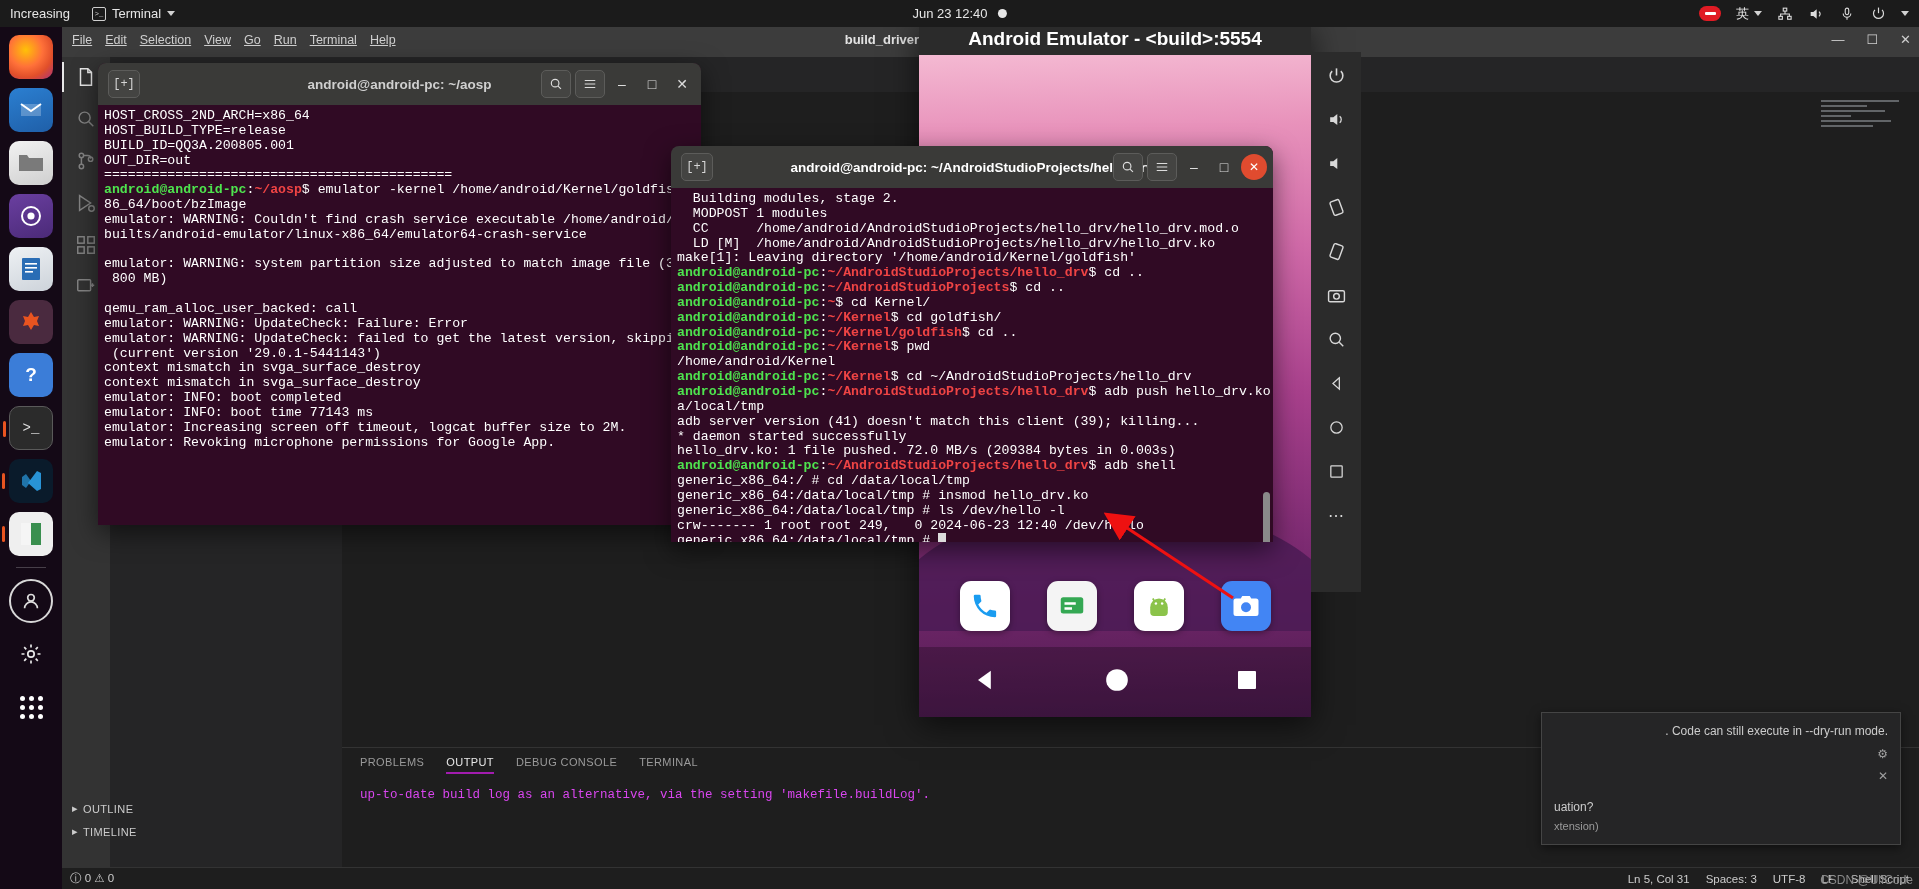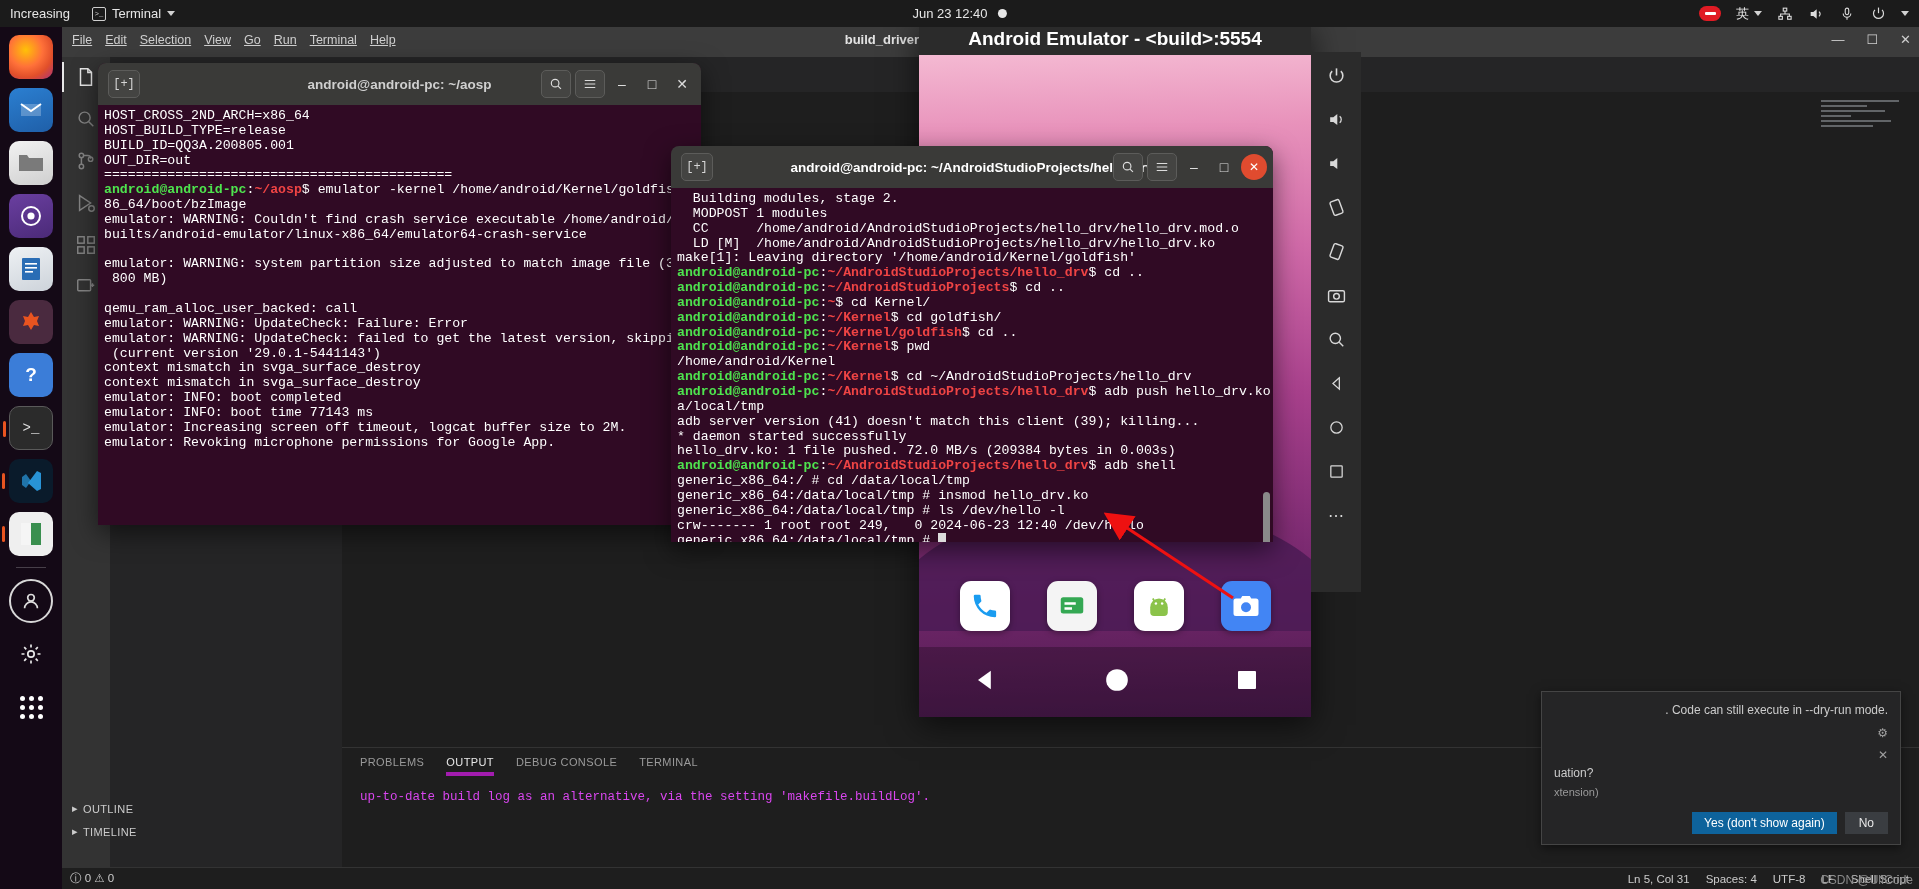--- a/index.html
+++ b/index.html
@@ -74,21 +74,21 @@
   .vs-side { width:232px; background:#252526; color:#bbbbbb; font-size:11px; }
   .vs-main { flex:1; background:#1e1e1e; position:relative; display:flex; flex-direction:column; }
   .vs-tabsrow { height:35px; background:#252526; }
   .vs-edit { flex:1; position:relative; }
   .vs-mini { position:absolute; right:14px; top:8px; width:84px; height:60px; opacity:.55; }
   .vs-mini i { display:block; height:2px; background:#9aa0a6; margin-bottom:3px; }
   .vs-panel { height:120px; background:#1e1e1e; border-top:1px solid #333;
     color:#cccccc; font-size:11.5px; }
   .vs-ptabs { display:flex; gap:22px; padding:8px 16px 0 18px; font-size:11px;
     letter-spacing:.4px; color:#9a9a9a; }
-  .vs-ptabs span.active { color:#e7e7e7; border-bottom:4px solid #a21caf; padding-bottom:4px; }
+  .vs-ptabs span.active { color:#e7e7e7; border-bottom:2px solid #a21caf; padding-bottom:4px; }
   .vs-pout { padding:14px 0 0 18px; font-family:"Liberation Mono", monospace; font-size:12.5px;
     color:#d946ef; }
   .vs-sidebot { position:absolute; left:0; bottom:46px; width:232px; color:#cccccc;
     font-size:11px; }
   .vs-sb-row { padding:5px 10px; display:flex; align-items:center; gap:5px; letter-spacing:.4px; }
   .vs-status { height:22px; background:#1e1e1e; border-top:1px solid #333; display:flex;
     align-items:center; color:#cccccc; font-size:11.5px; }
   .vs-status .left { display:flex; gap:14px; padding-left:8px; align-items:center; }
   .vs-status .right { margin-left:auto; display:flex; gap:16px; padding-right:10px; align-items:center; }
 
@@ -279,40 +279,36 @@
       <div class="left">
         <span>
           <span>ⓘ</span>
           <span>0</span>
           <span>⚠</span>
           <span>0</span>
         </span>
       </div>
       <div class="right">
         <span>Ln 5, Col 31</span>
-        <span>Spaces: 4</span>
+        <span>Spaces: 3</span>
         <span>UTF-8</span>
         <span>LF</span>
         <span>Shell Script</span>
       </div>
     </div>
   </div>
 
   <div class="toast">
     <div class="t-row1">
       <div class="t-txt">. Code can still execute in --dry-run mode.</div>
       <span class="t-ico">⚙</span>
       <span class="t-ico">✕</span>
     </div>
-    <div class="t-txt" style="margin-top:3px">uation?</div>
+    <div class="t-txt" style="margin-top:16px">uation?</div>
     <div class="t-txt" style="margin-top:4px;font-size:11px;color:#9a9a9a">xtension)</div>
-    <div class="t-btns">
-      <button class="btn-pri">Yes (don't show again)</button>
-      <button class="btn-sec">No</button>
-    </div>
   </div>
 
   <div class="term" style="left:98px; top:63px; width:603px; height:462px;">
     <div class="t-head inactive">
       <div class="t-newtab">[+]</div>
       <div class="t-title dim">android@android-pc: ~/aosp</div>
       <div class="t-rctl">
         <div class="t-btn">
           <svg width="14" height="14" viewBox="0 0 24 24" fill="none" stroke="currentColor" stroke-width="2">
             <circle cx="10.5" cy="10.5" r="6.5"></circle>

